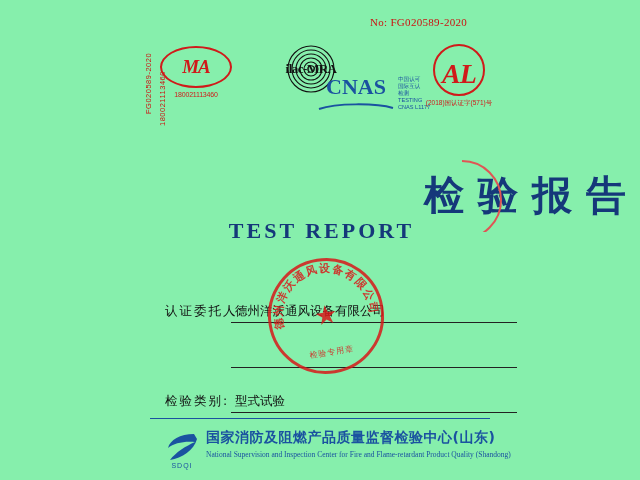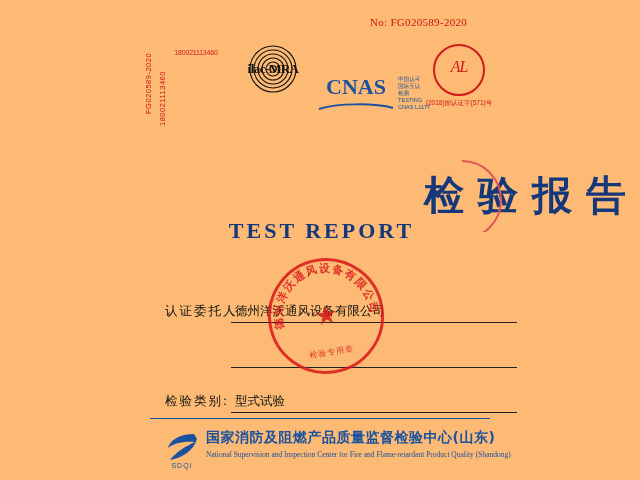--- a/index.html
+++ b/index.html
@@ -12,21 +12,21 @@
     background: #ffffff;
     font-family: "Liberation Serif", serif;
     overflow: hidden;
     position: relative;
   }
   .page {
     position: absolute;
     left: 0; top: 0;
     width: 640px;
     height: 480px;
-    background: #fdba74;
+    background: #86efac;
   }
 
   
   .report-no {
     position: absolute;
     left: 370px;
     top: 16px;
     font-size: 11px;
     color: #cc1111;
     letter-spacing: 0.3px;
@@ -103,20 +103,21 @@
     font-family: "Liberation Sans", sans-serif;
     letter-spacing: -0.2px;
   }
 
   
   .logo-ilac { left: 82px; top: 0px; width: 62px; }
   .ilac-box {
     width: 62px; height: 50px;
     position: relative;
     overflow: hidden;
+    margin-left: 38px;
   }
   .ilac-rings {
     position: absolute;
     left: 0; top: 0;
     width: 62px; height: 50px;
   }
   .ilac-word {
     position: absolute;
     left: 0; top: 17px;
     width: 62px;
@@ -162,23 +163,23 @@
     border-radius: 50%;
     position: relative;
     box-sizing: border-box;
   }
   .cal-text {
     position: absolute;
     left: 0; top: 12px;
     width: 100%;
     text-align: center;
     font-family: "Liberation Serif", serif;
-    font-weight: normal;
+    font-weight: bold;
     font-style: italic;
-    font-size: 16px;
+    font-size: 28px;
     color: #d01a1a;
     letter-spacing: -1px;
   }
   .cal-num {
     margin-top: 3px;
     font-size: 6.5px;
     color: #d01a1a;
     font-family: "Liberation Sans", sans-serif;
     white-space: nowrap;
   }
@@ -375,20 +376,23 @@
   <div class="report-no">
     <span>No</span><span>: FG020589-2020</span>
   </div>
 
   <div class="side-code">FG020589-2020</div>
   <div class="side-code2">180021113460</div>
 
   <div class="logos">
 
     <div class="logo logo-cma">
+      <div class="cma-oval">
+        <span class="cma-text">MA</span>
+      </div>
       <div class="cma-num">180021113460</div>
     </div>
 
     <div class="logo logo-ilac">
       <div class="ilac-box">
         <svg class="ilac-rings" viewBox="0 0 62 50">
           <g fill="none" stroke="#111" stroke-width="1.1">
             <circle cx="31" cy="25" r="23"></circle>
             <circle cx="31" cy="25" r="19"></circle>
             <circle cx="31" cy="25" r="15"></circle>

